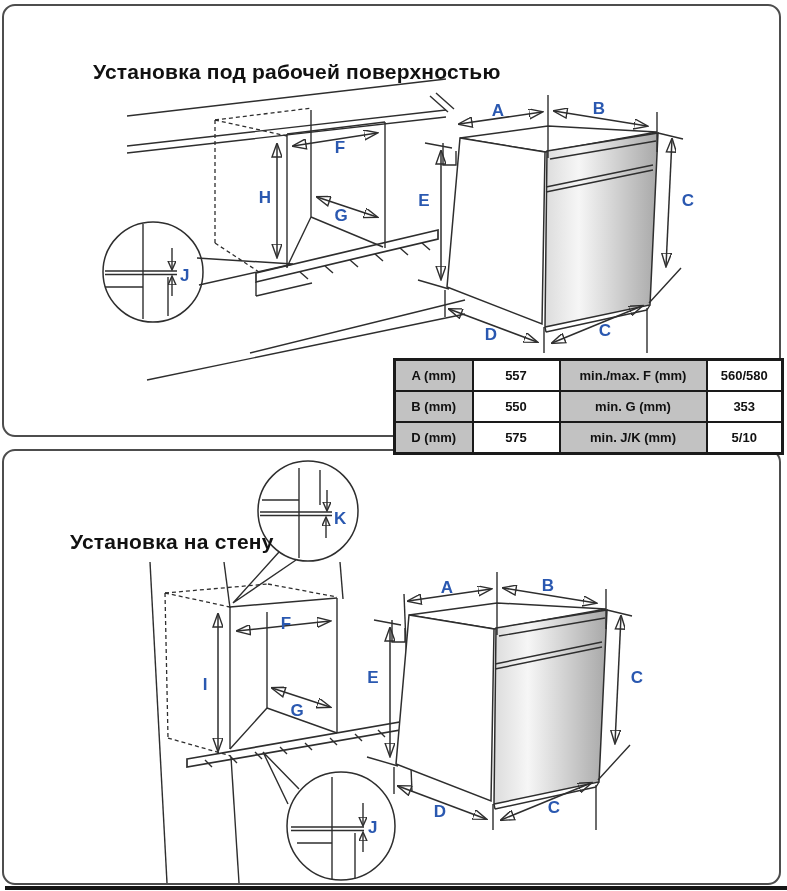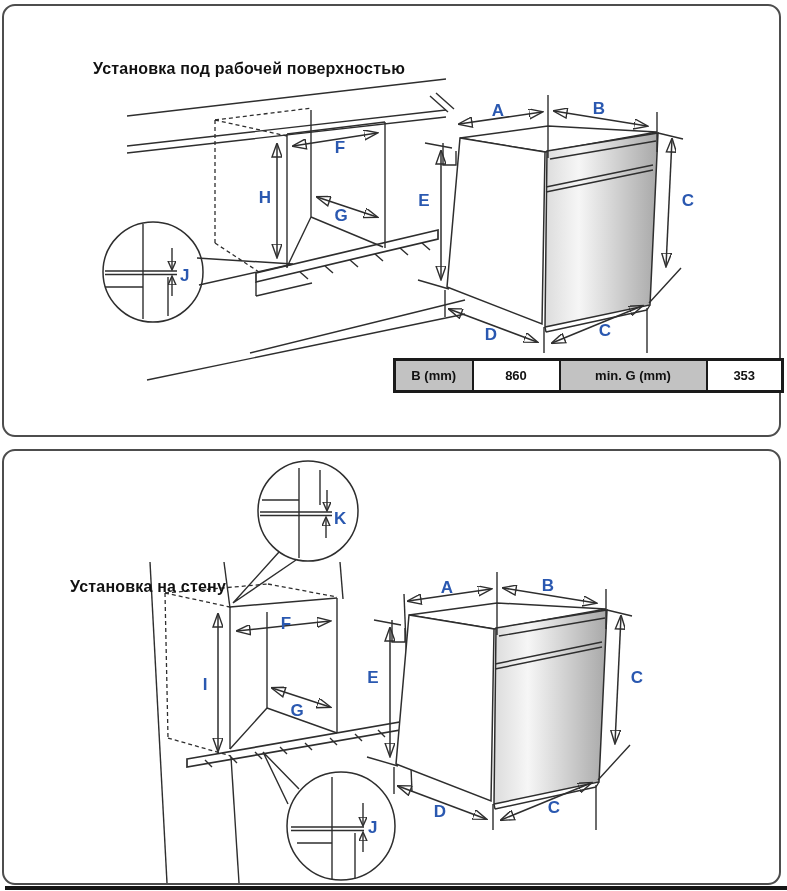--- a/index.html
+++ b/index.html
@@ -7,24 +7,24 @@
     width:787px;height:891px;position:relative;background:#ffffff;
     font-family:"Liberation Sans", sans-serif;overflow:hidden;
   }
   .panel{
     position:absolute;left:2px;width:779px;
     border:2px solid #4d4d4d;border-radius:13px;background:#ffffff;box-sizing:border-box;
   }
   #panel-top{top:4px;height:433px;}
   #panel-bottom{top:449px;height:436px;}
   .panel-title{
-    position:absolute;font-weight:bold;font-size:16px;color:#111;letter-spacing:.2px;z-index:3;
+    position:absolute;font-weight:bold;font-size:21px;color:#111;letter-spacing:.2px;z-index:3;
   }
   #title-top{left:93px;top:60px;}
-  #title-bottom{left:70px;top:530px;margin-top:48px;}
+  #title-bottom{left:70px;top:530px;}
   #diagram-layer{position:absolute;left:0;top:0;z-index:2;}
   svg line,svg path,svg polyline{stroke:#2e2e2e;stroke-width:1.4;fill:none;}
   svg .thick{stroke-width:1.7;}
   svg .dash{stroke-dasharray:4 3;stroke-width:1.3;}
   svg .face{fill:#ffffff;stroke:#2e2e2e;stroke-width:1.5;}
   svg .door{fill:url(#doorGrad);stroke:#2e2e2e;stroke-width:1.5;}
   svg .arrow{stroke-width:1.5;marker-start:url(#ahS);marker-end:url(#ahE);}
   svg .miniD{stroke-width:1.4;marker-end:url(#mE);}
   svg .circ{fill:#ffffff;stroke:#2e2e2e;stroke-width:1.5;}
   svg text.dim{
@@ -231,22 +231,34 @@
 </svg>
 
 <table id="spec-table">
   <colgroup>
       <col style="width:78px">
       <col style="width:87px">
       <col style="width:147px">
       <col style="width:76px">
     </colgroup>
   <tbody>
+      <tr>
+    <td class="lbl">A (mm)</td>
+    <td class="val">557</td>
+    <td class="lbl">min./max. F (mm)</td>
+    <td class="val">560/580</td>
+  </tr>
   <tr>
     <td class="lbl">B (mm)</td>
-    <td class="val">860</td>
+    <td class="val">550</td>
     <td class="lbl">min. G (mm)</td>
     <td class="val">353</td>
   </tr>
+  <tr>
+    <td class="lbl">D (mm)</td>
+    <td class="val">575</td>
+    <td class="lbl">min. J/K (mm)</td>
+    <td class="val">5/10</td>
+  </tr>
 </tbody>
   </table>
 
 <div id="bottom-bar"></div>
 
 </body></html>

